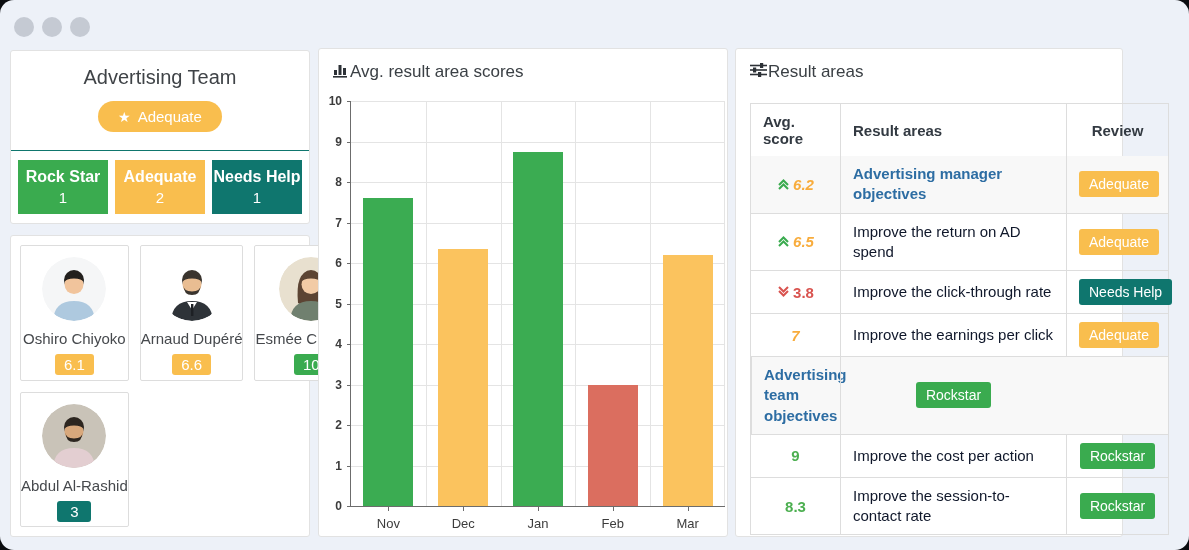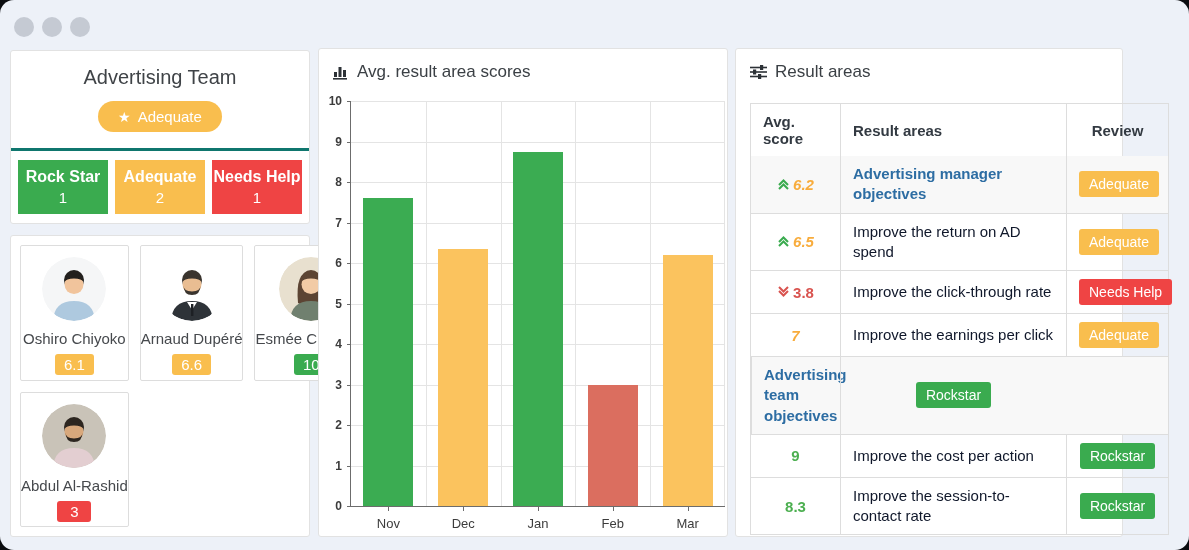--- a/index.html
+++ b/index.html
@@ -12,44 +12,44 @@
 
   
   .card{position:absolute;background:#fff;border:1px solid #e2e2e2;border-radius:3px;box-sizing:border-box;}
 
   
   .team-card{left:10px;top:50px;width:300px;height:174px;}
   .team-title{text-align:center;font-size:20px;color:#3f4347;padding-top:15px;}
   .team-pill-wrap{display:flex;justify-content:center;margin-top:12px;}
   .team-pill{background:#f9be4e;color:#fff;border-radius:17px;padding:7px 20px;font-size:15px;display:flex;align-items:center;gap:7px;}
   .team-pill .star{font-size:14px;line-height:1;}
-  .stats-row{position:absolute;left:0;right:0;bottom:0;border-top:3px solid #0f766e;display:flex;gap:7px;padding:9px 7px;box-sizing:border-box;}
+  .stats-row{position:absolute;left:0;right:0;bottom:0;border-top:1px solid #0f766e;display:flex;gap:7px;padding:9px 7px;box-sizing:border-box;}
   .stat-box{flex:1;height:54px;color:#fff;text-align:center;display:flex;flex-direction:column;justify-content:center;line-height:1.35;}
   .stat-box .lbl{font-size:16px;font-weight:bold;}
   .stat-box .cnt{font-size:15px;}
 
   
   .members-card{left:10px;top:235px;width:300px;height:302px;padding:9px;}
   .members-grid{display:grid;grid-template-columns:1fr 1fr 1fr;gap:11px;height:100%;}
   .member{border:1px solid #ddd;border-radius:2px;display:flex;flex-direction:column;align-items:center;padding-top:11px;box-sizing:border-box;background:#fff;cursor:pointer;}
   .member .name{font-size:15px;color:#46494d;margin-top:9px;white-space:nowrap;}
   .member .score{margin-top:7px;color:#fff;font-size:15px;border-radius:3px;padding:2px 9px;min-width:16px;text-align:center;}
   .avatar{width:64px;height:64px;border-radius:50%;overflow:hidden;flex:0 0 auto;}
 
   
   .c-green{background:#3aab4f;}
   .c-orange{background:#f9be4e;}
-  .c-red{background:#ef4444;}
+  .c-red{background:#0f766e;}
   .t-green{color:#4caf50;}
   .t-orange{color:#f8ac3c;font-style:italic;}
   .t-red{color:#d9534f;}
 
   
   .chart-card{left:318px;top:48px;width:410px;height:489px;}
-  .panel-title{display:flex;align-items:center;gap:8px;font-size:17px;color:#3b4045;padding:13px 0 0 14px;}
+  .panel-title{display:flex;gap:1px;font-size:17px;color:#3b4045;padding:13px 0 0 14px;}
   .panel-title svg{flex:0 0 auto;}
   .plot{position:absolute;left:31px;top:52px;width:374px;height:405px;border-left:1px solid #6c6c6c;border-bottom:1px solid #6c6c6c;}
   .gridline-h{position:absolute;left:0;right:0;height:1px;background:#e4e4e4;}
   .gridline-v{position:absolute;top:0;bottom:0;width:1px;background:#e4e4e4;}
   .ytick-label{position:absolute;right:100%;margin-right:9px;transform:translateY(-50%);font-size:12px;font-weight:bold;color:#3c3c3c;}
   .ytick-mark{position:absolute;right:100%;width:4px;height:1px;background:#6c6c6c;}
   .xtick-mark{position:absolute;top:100%;width:1px;height:5px;background:#6c6c6c;}
   .xtick-label{position:absolute;top:100%;margin-top:10px;transform:translateX(-50%);font-size:13px;color:#3c3c3c;}
   .bar{position:absolute;bottom:0;}
 

